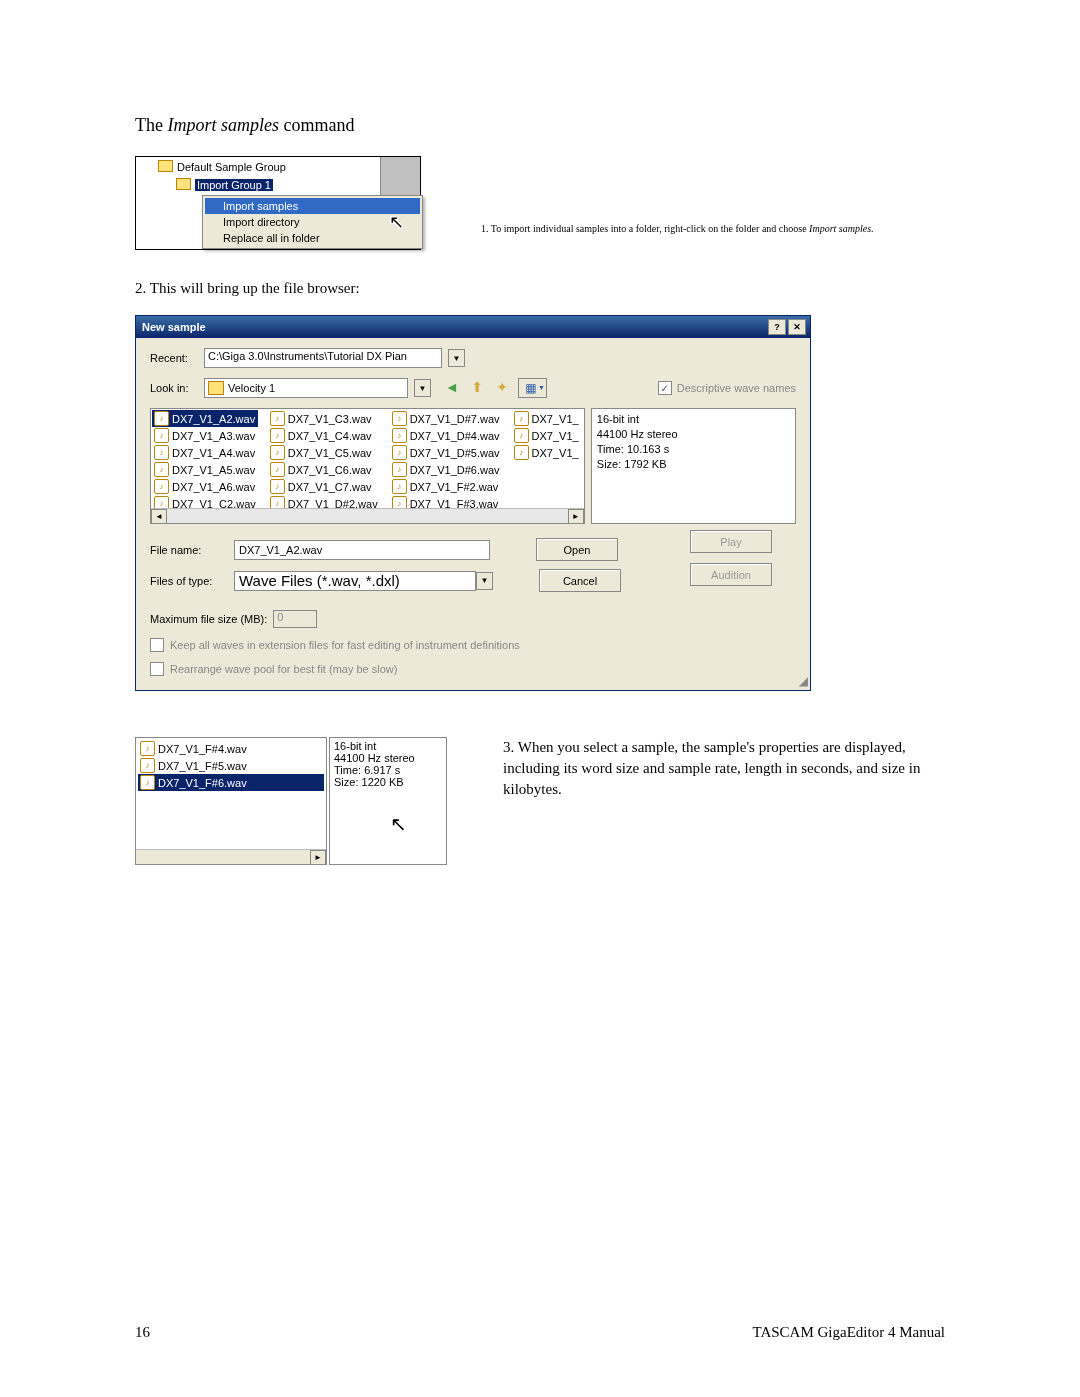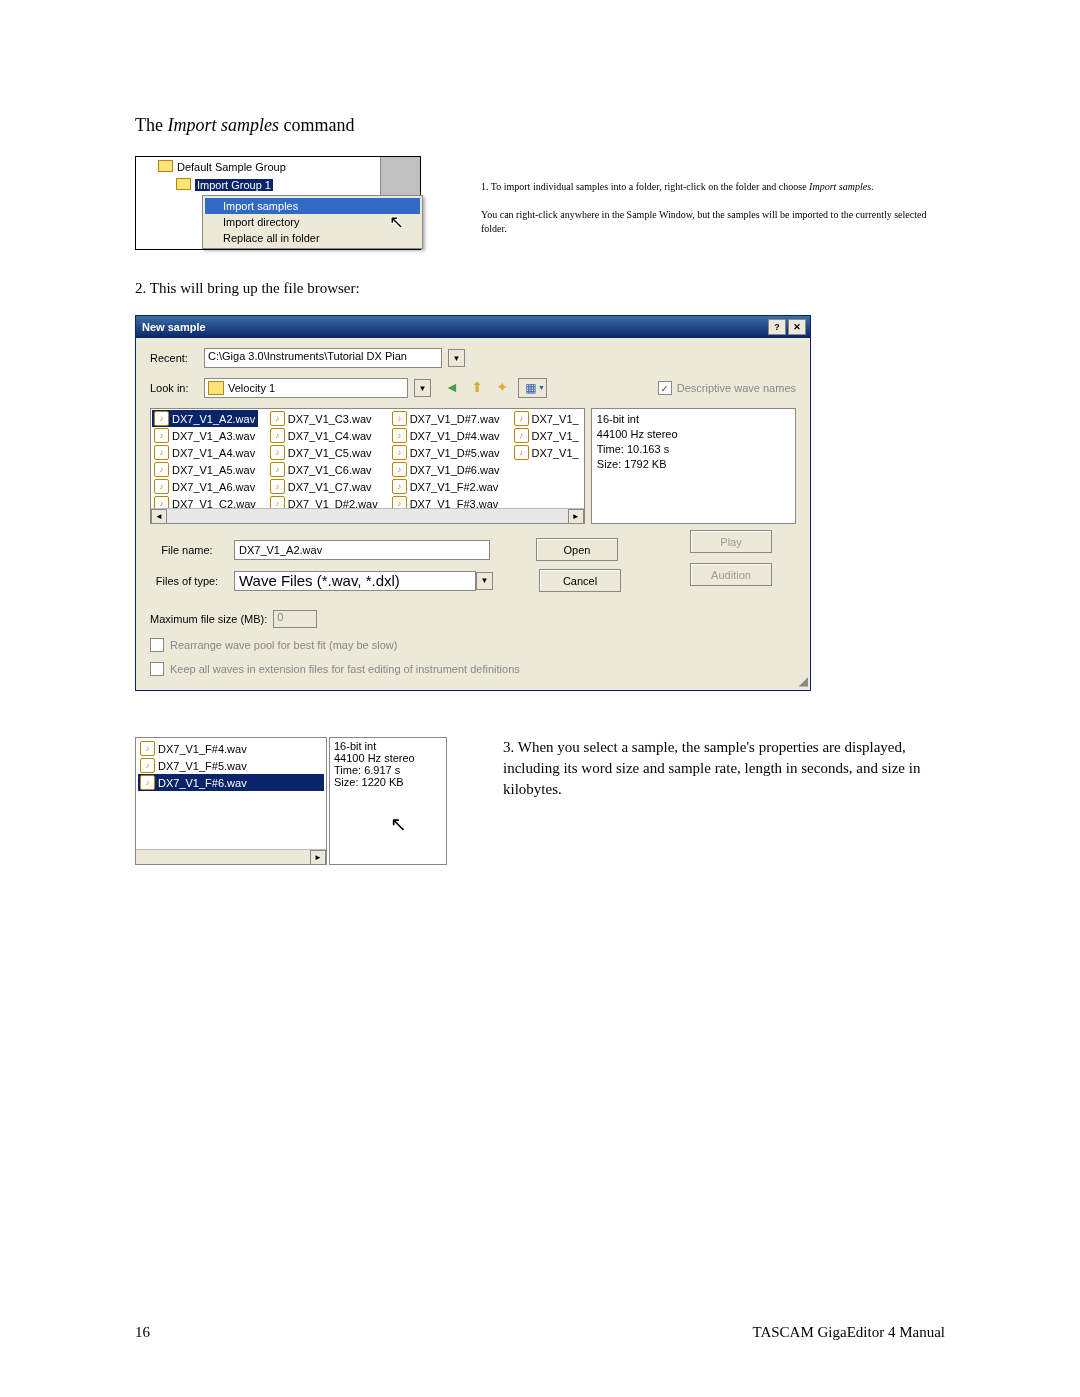--- a/index.html
+++ b/index.html
@@ -243,21 +243,21 @@
     width: 80px;
     height: 21px;
     background: #ece9d8;
     border: 1px solid #888;
     box-shadow: 1px 1px 0 #fff inset;
     font-size: 11px;
     display: inline-flex; align-items: center; justify-content: center;
   }
   .btn.dis { color: #999; }
   .action-row { display: flex; align-items: center; margin-top: 8px; gap: 10px; }
-  .action-row .lbl { width: 74px; text-align: center; }
+  .action-row .lbl { width: 74px; }
   .text-input {
     border: 1px solid #888; background: #fff;
     height: 18px; flex: 1; max-width: 246px;
     padding: 0 4px;
     font-size: 11px;
     display: flex; align-items: center;
   }
   .ft-wrap { display: flex; align-items: center; }
   .ft-box {
     border: 1px solid #888; background: #fff;
@@ -354,21 +354,20 @@
         <div class="ctx-row" style="position:relative;">
           <span>Import directory</span>
           <span class="cursor">↖</span>
         </div>
         <div class="ctx-row">Replace all in folder</div>
       </div>
     </div>
 
     <div class="step1-text">
       <p><span>1. To import individual samples into a folder, right-click on the folder and choose </span><span class="italic">Import samples</span><span>.</span></p>
-      <p>You can right-click anywhere in the Sample Window, but the samples will be imported to the currently selected folder.</p>
     </div>
   </div>
 
   <div class="step2-label">2. This will bring up the file browser:</div>
 
   <div class="dialog-wrap">
     <div class="dialog">
       <div class="titlebar">
         <span>New sample</span>
         <div class="titlebar-btns">
@@ -534,25 +533,25 @@
             <div class="btn dis">Audition</div>
           </div>
         </div>
 
         <div class="max-row">
           <span>Maximum file size (MB):</span>
           <div class="max-input">0</div>
         </div>
         <div class="opt-row">
           <span class="chk"></span>
-          <span>Rearrange wave pool for best fit (may be slow)</span>
+          <span>Keep all waves in extension files for fast editing of instrument definitions</span>
         </div>
         <div class="opt-row">
           <span class="chk"></span>
-          <span>Keep all waves in extension files for fast editing of instrument definitions</span>
+          <span>Rearrange wave pool for best fit (may be slow)</span>
         </div>
         <div class="grip">◢</div>
       </div>
     </div>
   </div>
 
   <div class="row3">
     <div class="panel3-wrap">
       <div class="panel3-left">
         <div class="file-itm">

